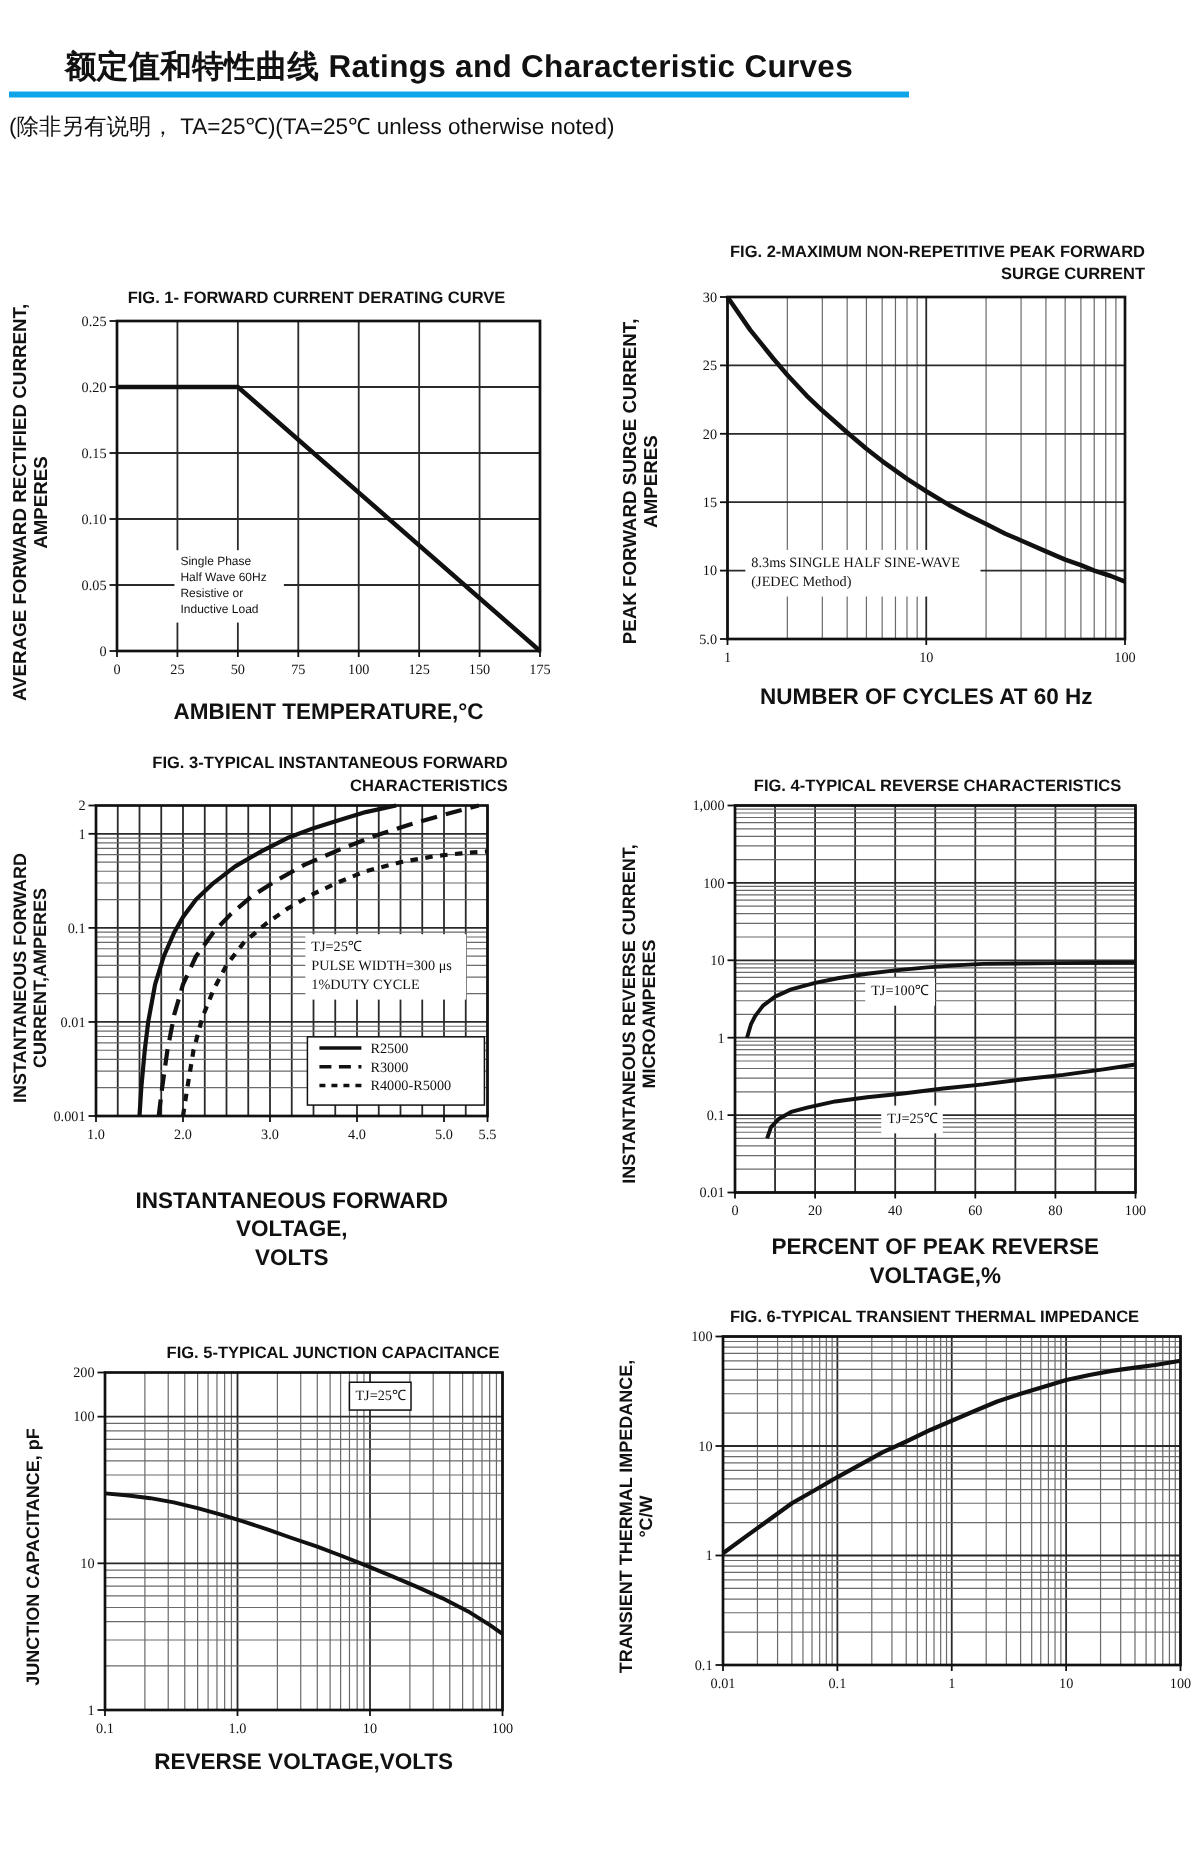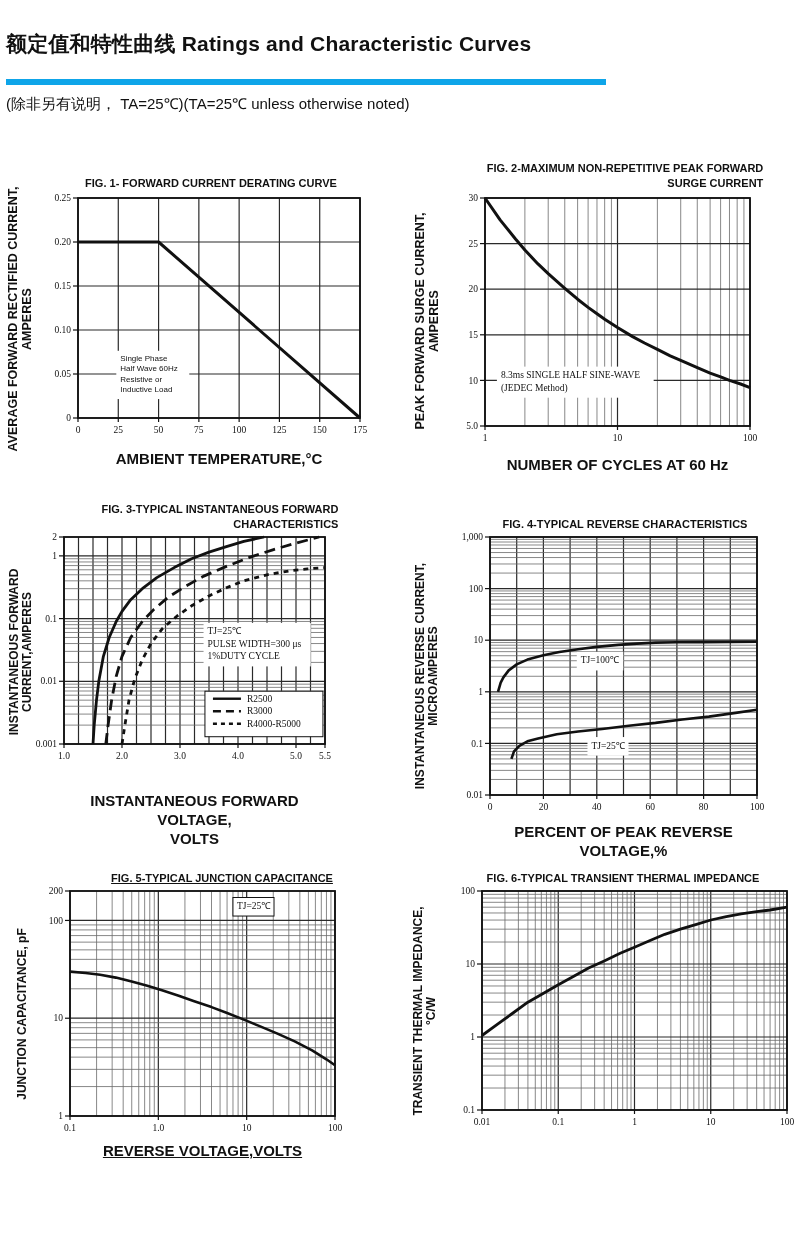--- a/index.html
+++ b/index.html
@@ -1,20 +1,20 @@
 <!DOCTYPE html>
 <html><head>
 <meta charset="utf-8">
 <style>
   html,body{margin:0;padding:0;}
   body{width:800px;height:1240px;background:#ffffff;position:relative;
        font-family:"Liberation Sans",sans-serif;color:#111;}
   .header{position:absolute;left:6px;top:30px;width:640px;}
   .main-title{font-size:21px;font-weight:bold;letter-spacing:0.2px;
-              border-bottom:6px solid #0ea5e9;width:600px;padding-bottom:21px;}
+              border-bottom:4px solid #0ea5e9;width:600px;padding-bottom:3px;text-align:center;}
   .subtitle{font-size:15px;margin-top:8px;}
   .fig{position:absolute;}
   .fig-title{font-weight:bold;font-size:11px;text-align:right;white-space:pre-line;
              display:flex;align-items:flex-end;justify-content:center;line-height:1.3;}
   .fig-row{display:flex;align-items:stretch;}
   .fig-ylabel{position:relative;}
   .fig-ylabel span{position:absolute;left:50%;top:50%;
                    transform:translate(-50%,-50%) rotate(-90deg);
                    white-space:pre-line;text-align:center;font-weight:bold;
                    font-size:12px;line-height:1.12;width:max-content;}
@@ -26,21 +26,21 @@
   .ann.sans{font-family:"Liberation Sans",sans-serif;}
 </style>
 </head>
 <body>
 
 <div class="header">
   <div class="main-title">额定值和特性曲线 Ratings and Characteristic Curves</div>
   <div class="subtitle">(除非另有说明， TA=25℃)(TA=25℃  unless otherwise noted)</div>
 </div>
 
-<div class="fig" style="left:0px;top:150px;width:398px;">
+<div class="fig" style="left:0px;top:166px;width:398px;">
   <div class="fig-title" style="height:40px;margin-left:40px;width:342px;">FIG. 1- FORWARD CURRENT DERATING CURVE</div>
   <div class="fig-row">
     <div class="fig-ylabel" style="width:40px;">
         <span style="font-size:12.5px;">AVERAGE FORWARD RECTIFIED CURRENT,
 AMPERES</span>
       </div>
     <svg class="plot" width="342" height="258">
         <line x1="38" y1="8" x2="38" y2="228" stroke="#2a2a2a" stroke-width="1.2"></line>
         <line x1="78.28571428571428" y1="8" x2="78.28571428571428" y2="228" stroke="#2a2a2a" stroke-width="1.2"></line>
         <line x1="118.57142857142857" y1="8" x2="118.57142857142857" y2="228" stroke="#2a2a2a" stroke-width="1.2"></line>
@@ -351,21 +351,21 @@
         <polyline points="59.4,227.9 62.0,220.4 67.4,214.8 75.4,210.3 86.1,207.4 104.8,203.3 126.1,200.5 150.1,198.0 176.8,194.7 203.5,191.9 230.2,188.5 256.9,185.6 283.6,181.9 305.0,178.7" fill="none" stroke="#111" stroke-width="2.6" stroke-linejoin="round"></polyline>
         <rect x="124.78" y="120.92000000000002" width="46.57" height="18.54" fill="#fff" stroke="none" stroke-width="1"></rect>
         <text x="128.78" y="132.42000000000002" class="ann serif" font-size="9.5">TJ=100℃</text>
         <rect x="135.46" y="206.05999999999997" width="41.059999999999995" height="18.54" fill="#fff" stroke="none" stroke-width="1"></rect>
         <text x="139.46" y="217.55999999999997" class="ann serif" font-size="9.5">TJ=25℃</text>
       </svg>
   </div>
   <div class="fig-xlabel" style="margin-left:88px;width:267px;margin-top:2px;">PERCENT OF PEAK REVERSE VOLTAGE,%</div>
 </div>
 
-<div class="fig" style="left:0px;top:853px;width:398px;text-decoration:underline;">
+<div class="fig" style="left:0px;top:877px;width:398px;">
   <div class="fig-title" style="height:32px;margin-left:46px;width:352px;">FIG. 5-TYPICAL JUNCTION CAPACITANCE</div>
   <div class="fig-row">
     <div class="fig-ylabel" style="width:46px;">
         <span>JUNCTION CAPACITANCE, pF</span>
       </div>
     <svg class="plot" width="352" height="257">
         <line x1="24" y1="6" x2="24" y2="231" stroke="#2a2a2a" stroke-width="1.2"></line>
         <line x1="50.59098295031835" y1="6" x2="50.59098295031835" y2="231" stroke="#6a6a6a" stroke-width="0.8"></line>
         <line x1="66.14571083357018" y1="6" x2="66.14571083357018" y2="231" stroke="#6a6a6a" stroke-width="0.8"></line>
         <line x1="77.18196590063667" y1="6" x2="77.18196590063667" y2="231" stroke="#6a6a6a" stroke-width="0.8"></line>

